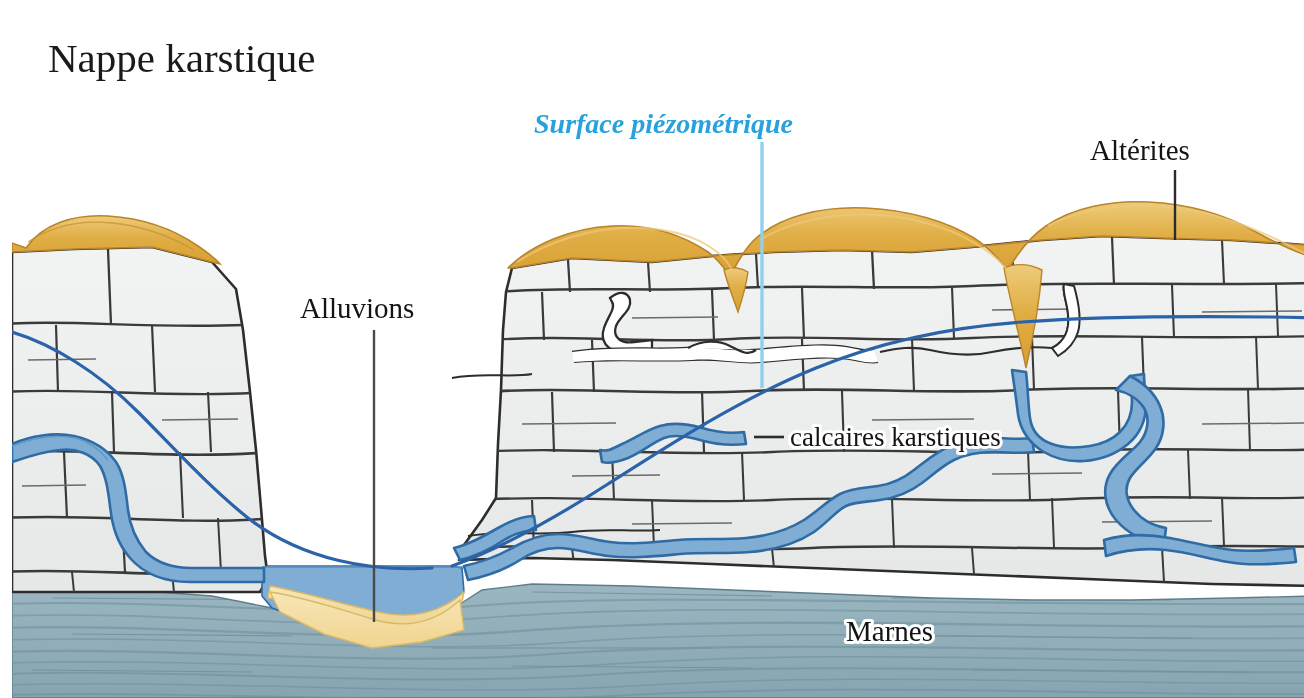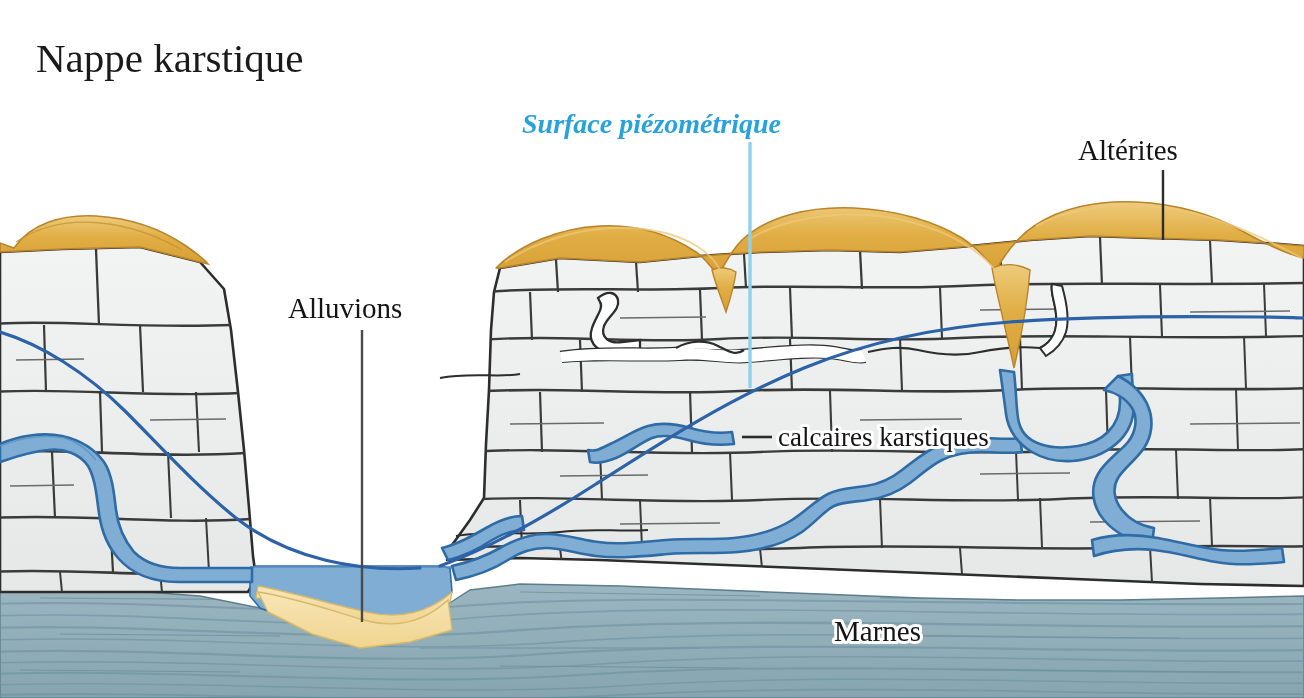--- a/index.html
+++ b/index.html
@@ -2,21 +2,21 @@
 <html><head>
 <meta charset="utf-8">
 <title>Nappe karstique</title>
 <style>
   html,body{margin:0;padding:0;background:#ffffff;}
   body{
     width:1304px;height:698px;overflow:hidden;
     font-family:"Liberation Serif","DejaVu Serif",serif;
     position:relative;
   }
-  #stage{position:absolute;left:0;top:0;width:1188px;height:698px;}
+  #stage{position:absolute;left:12px;top:0;width:1188px;height:698px;}
   #stage svg{display:block;}
 
   .ttl{
     font-size:41px;fill:#1a1a1a;
     font-family:"Liberation Serif","DejaVu Serif",serif;
   }
   .lbl{
     font-size:29px;fill:#141414;
     font-family:"Liberation Serif","DejaVu Serif",serif;
   }

